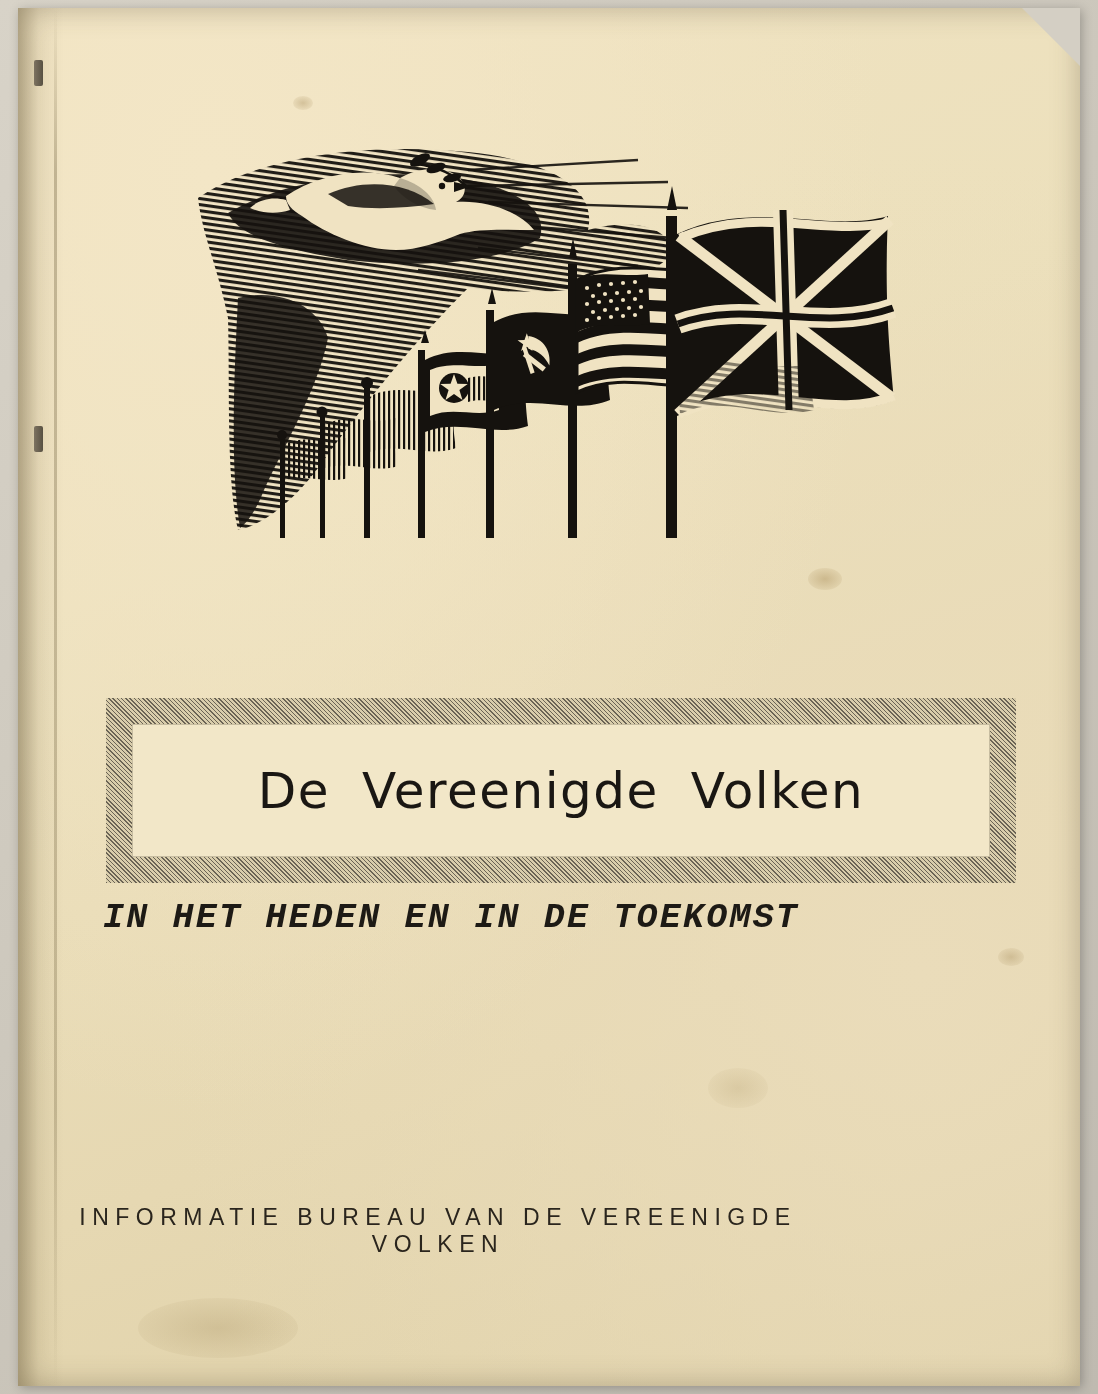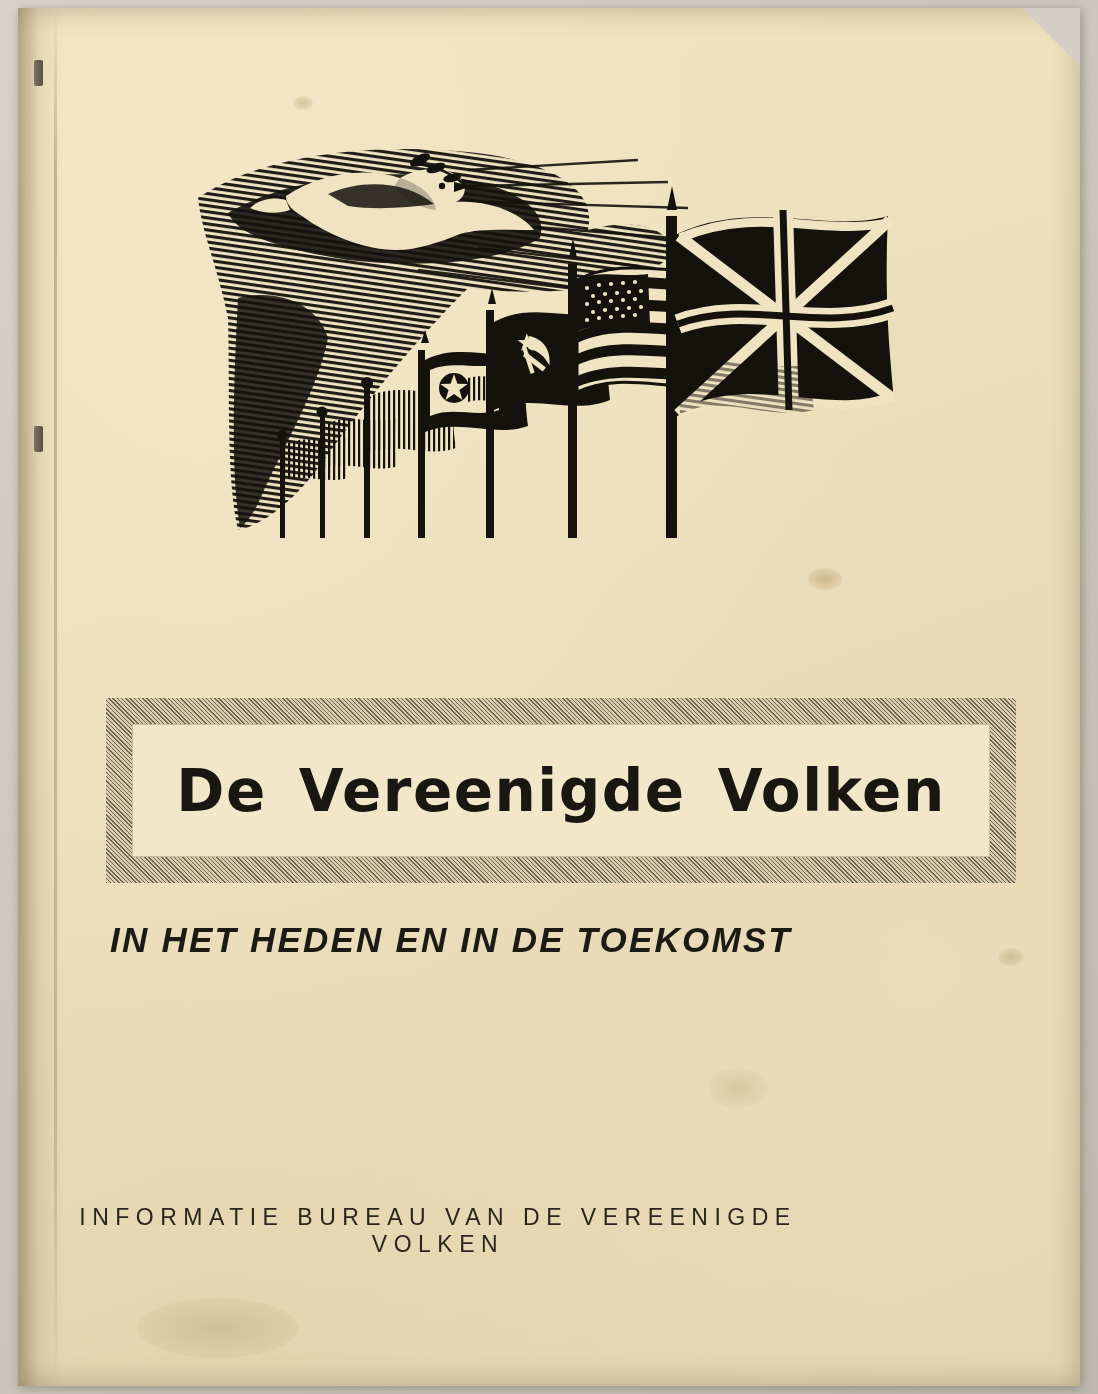--- a/index.html
+++ b/index.html
@@ -109,41 +109,40 @@
     width: 100%;
     height: 100%;
     background: #f2e7c8;
     display: flex;
     align-items: center;
     justify-content: center;
     box-shadow: 0 0 0 1px rgba(70,62,44,0.25) inset;
   }
   #main-title {
     font-family: "DejaVu Sans", sans-serif;
-    font-weight: 700;
-    font-size: 58px;
+    font-weight: 400;
+    font-size: 50px;
     letter-spacing: 1.5px;
     color: #1a1713;
     white-space: nowrap;
   }
   #main-title .w { display: inline-block; margin: 0 16px; }
 
   #subtitle {
     position: absolute;
     left: 0;
     top: 890px;
     width: 866px;
     text-align: center;
-    font-family: Liberation Sans, sans-serif;
+    font-family: Liberation Mono, monospace;
     font-style: italic;
     font-weight: 700;
     font-size: 35px;
     letter-spacing: 2.2px;
     color: #1d1a15;
-    margin-top: 22px;
   }
 
   #publisher {
     position: absolute;
     left: 0;
     top: 1196px;
     width: 840px;
     text-align: center;
     font-family: "Liberation Sans", sans-serif;
     font-weight: 400;

